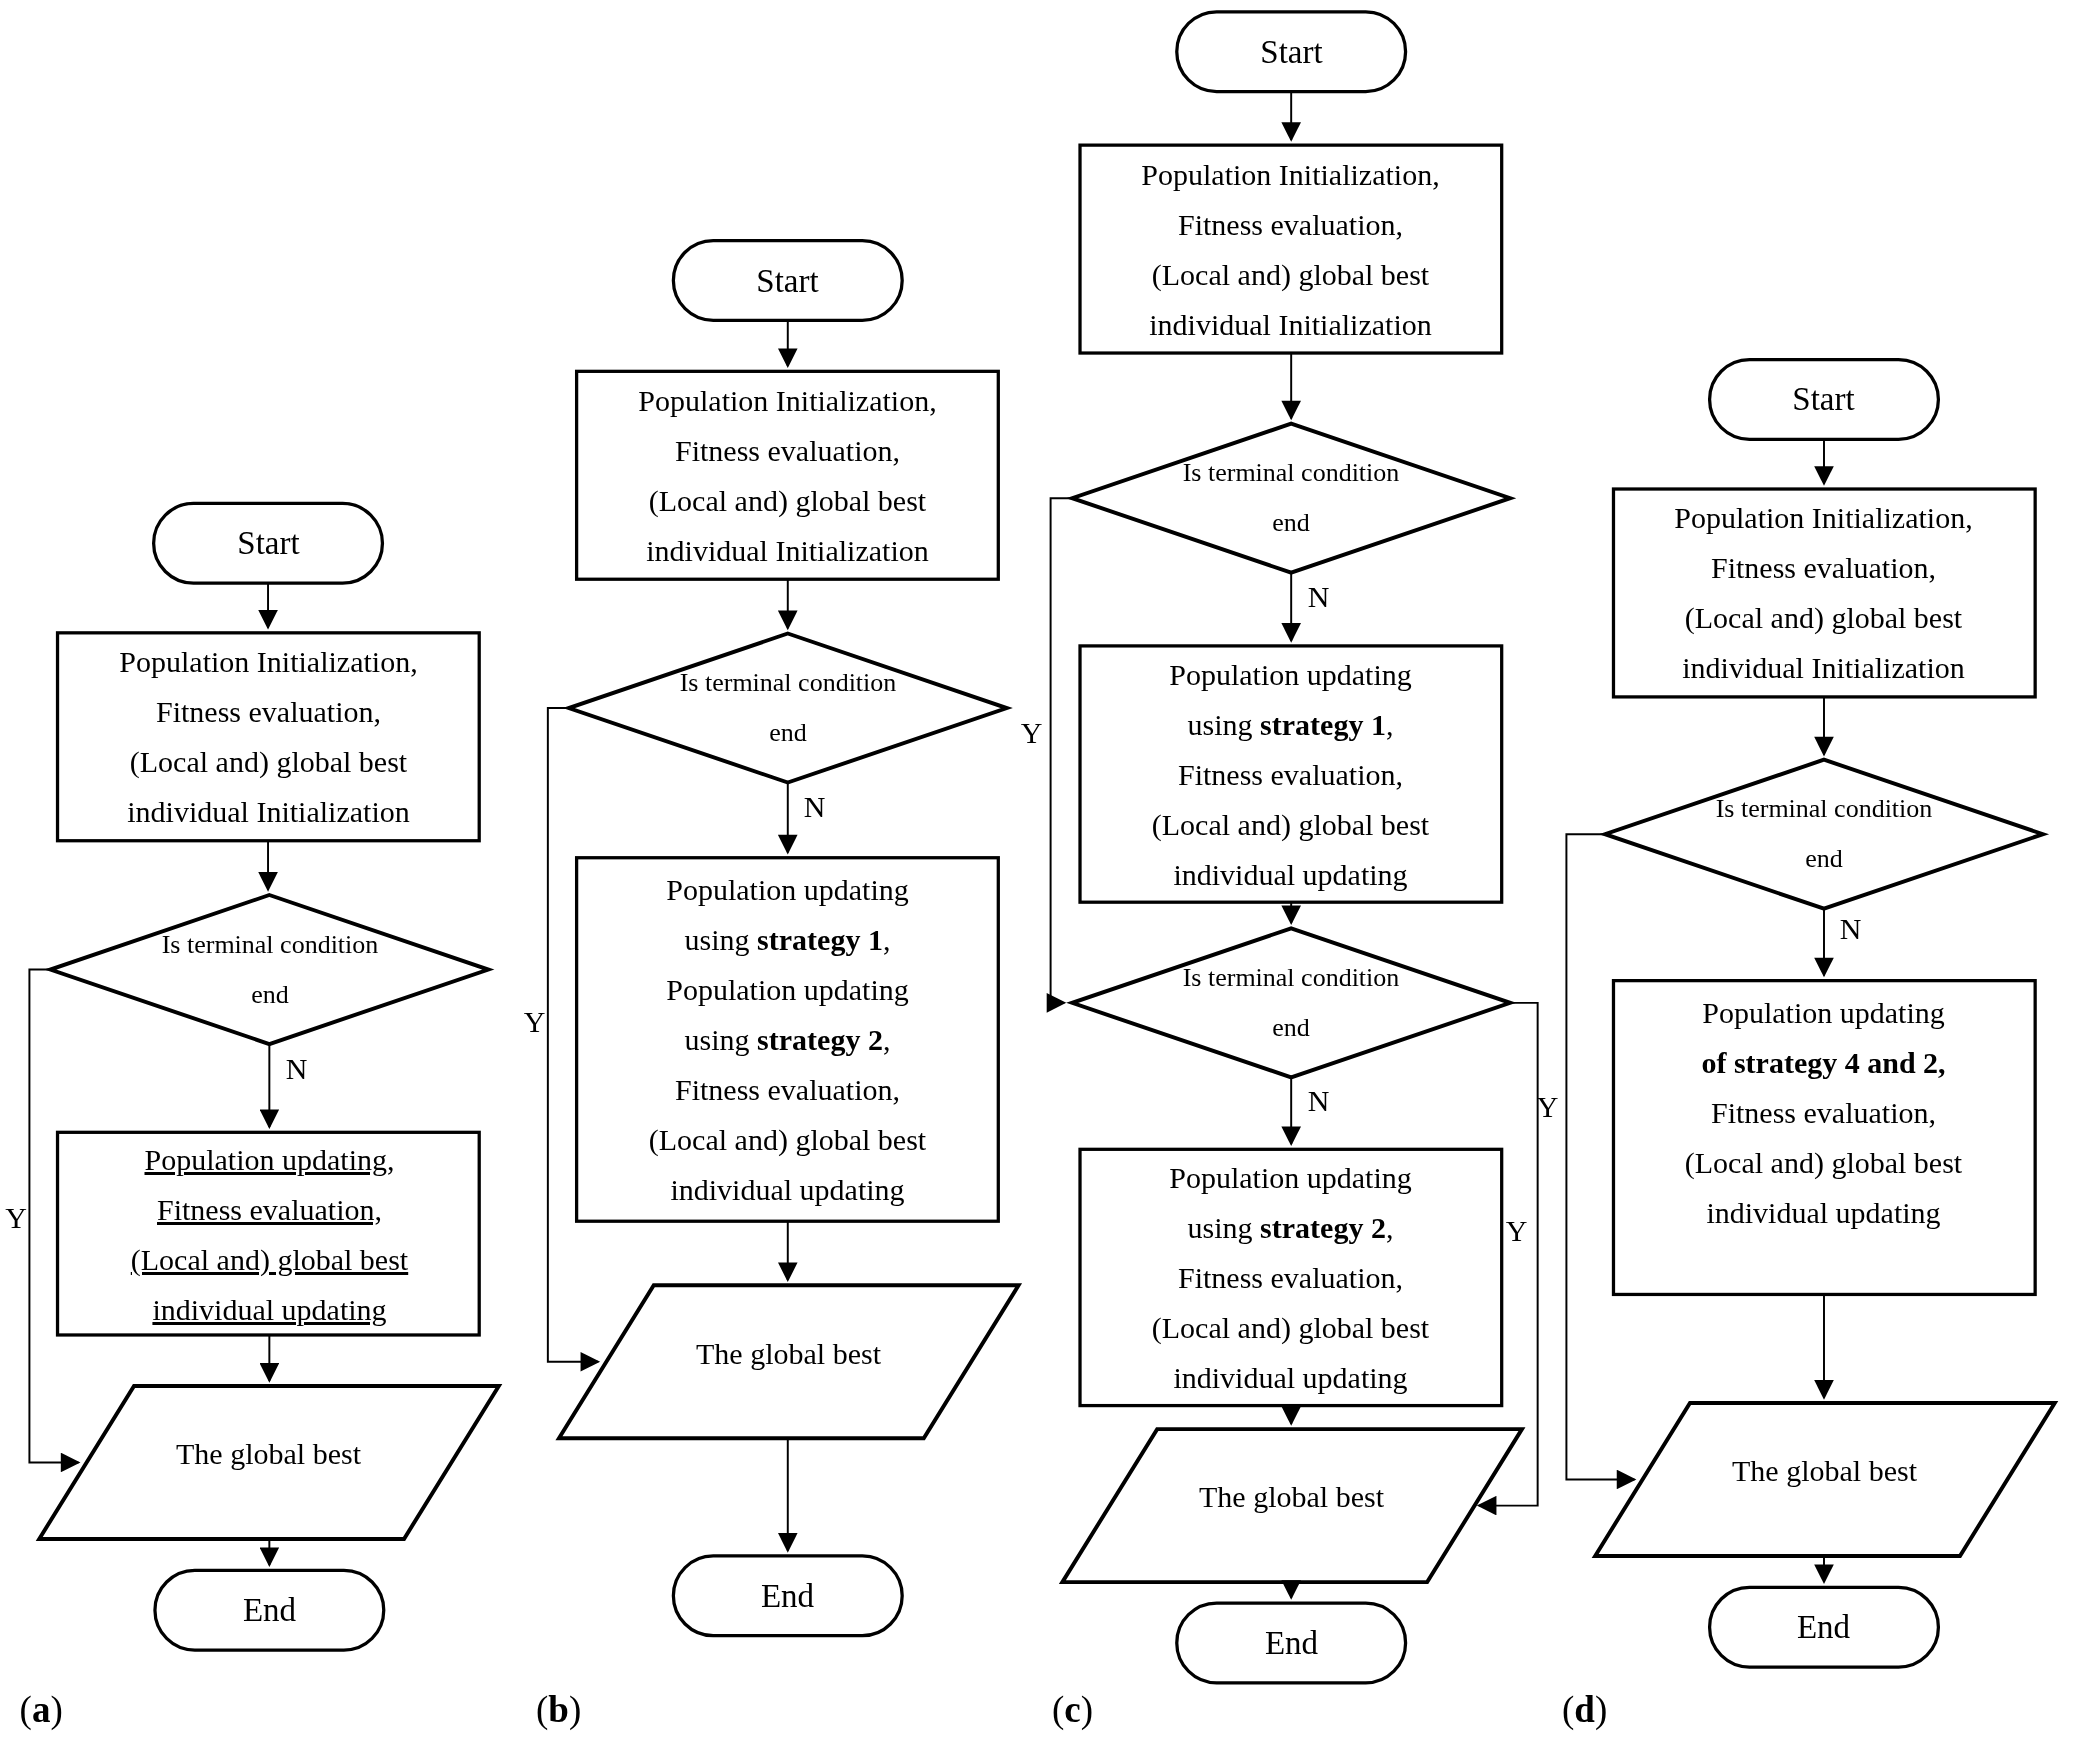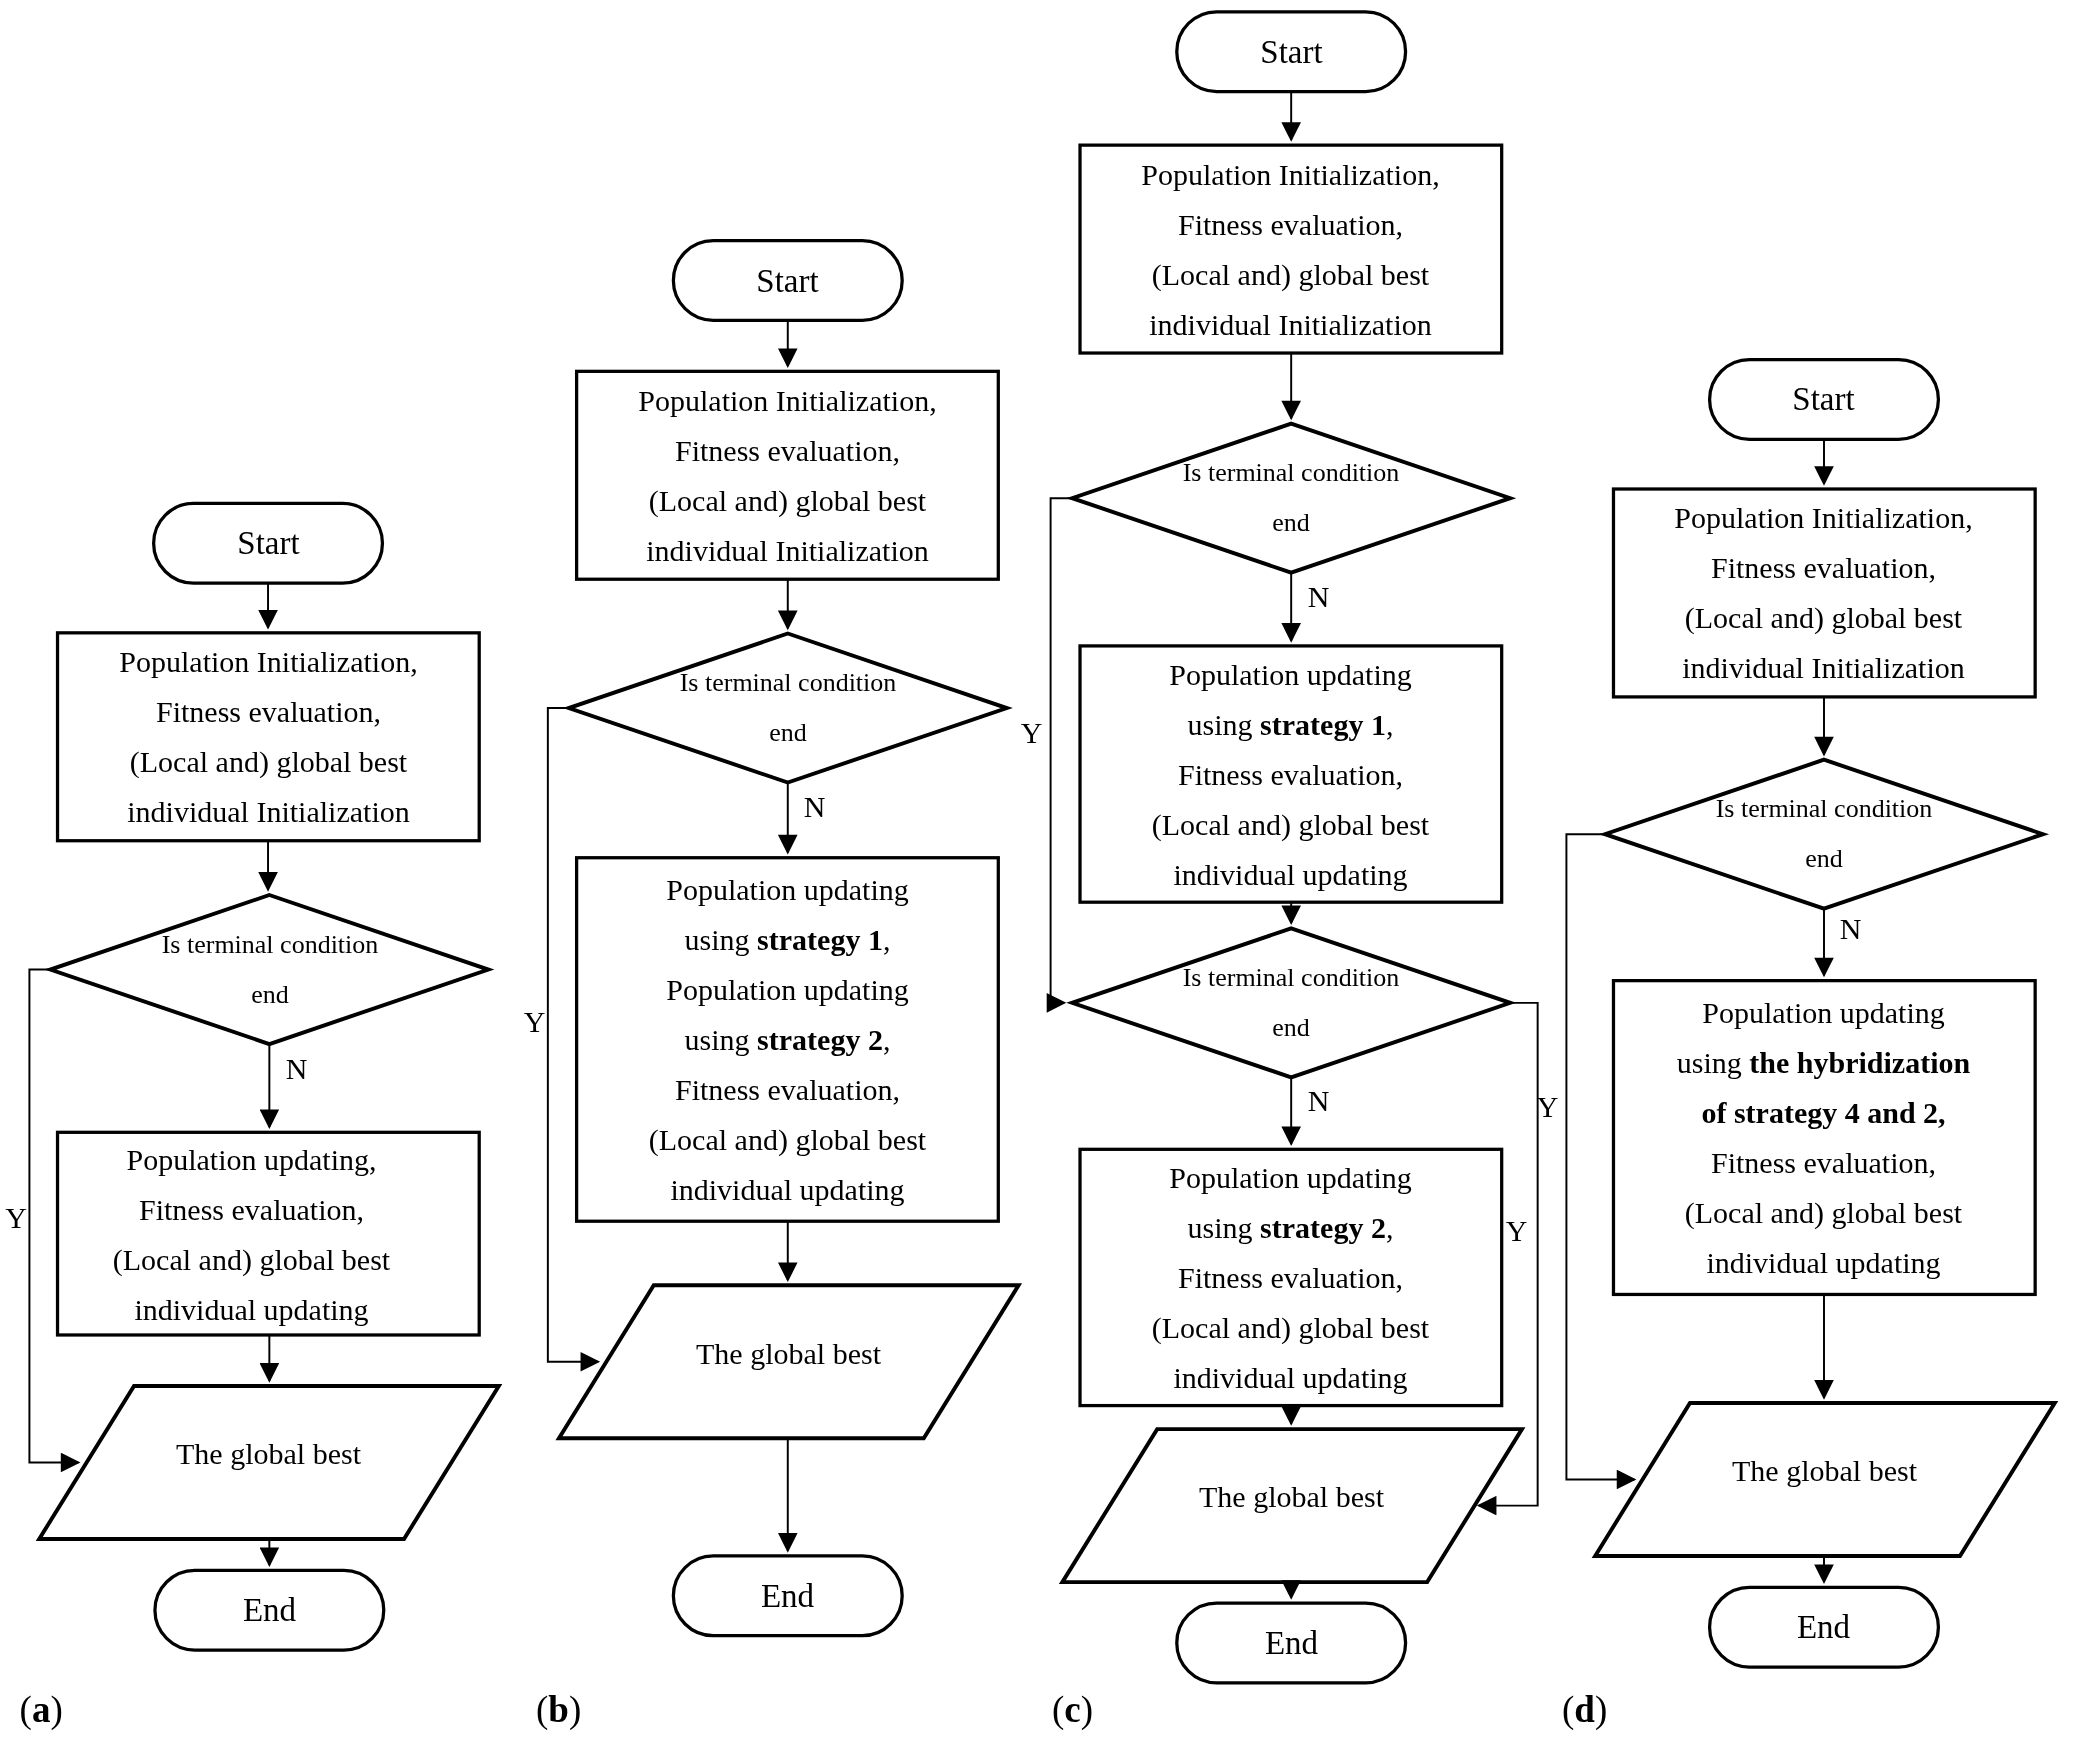--- a/index.html
+++ b/index.html
@@ -108,21 +108,21 @@
   <div class="ln"><span>individual Initialization</span></div>
 </div>
 
 <div class="t dia" style="left:41px;top:920px;width:458px;">
   <div class="ln">Is terminal condition</div>
   <div class="ln">end</div>
 </div>
 <div class="t branch" style="left:277px;top:1054px;">N</div>
 <div class="t branch" style="left:-3.3px;top:1203px;">Y</div>
 
-<div class="t boxtxt" style="left:44px;top:1135px;width:415px;">
+<div class="t boxtxt" style="left:62px;top:1135px;width:415px;text-decoration:underline;">
   <div class="ln"><span>Population updating,</span><b></b><span></span></div>
   <div class="ln"><span>Fitness evaluation,</span><b></b><span></span></div>
   <div class="ln"><span>(Local and) global best</span><b></b><span></span></div>
   <div class="ln"><span>individual updating</span><b></b><span></span></div>
 </div>
 
 <div class="t boxtxt" style="left:86px;top:1437px;width:365px;">The global best</div>
 <div class="t term" style="left:155px;top:1570px;width:229px;">End</div>
 <div class="t cap" style="left:19.6px;top:1690px;"><span>(</span><b>a</b><span>)</span></div>
 
@@ -210,21 +210,20 @@
 
 <div class="t dia" style="left:1595px;top:784px;width:458px;">
   <div class="ln">Is terminal condition</div>
   <div class="ln">end</div>
 </div>
 <div class="t branch" style="left:1831px;top:914px;">N</div>
 <div class="t branch" style="left:1528px;top:1092px;">Y</div>
 
 <div class="t boxtxt" style="left:1616px;top:988px;width:415px;">
   <div class="ln"><span>Population updating</span><b></b><span></span></div>
-  <div class="ln"><span>using </span><b>the hybridization</b><span></span></div>
   <div class="ln"><span></span><b>of strategy 4 and 2,</b><span></span></div>
   <div class="ln"><span>Fitness evaluation,</span><b></b><span></span></div>
   <div class="ln"><span>(Local and) global best</span><b></b><span></span></div>
   <div class="ln"><span>individual updating</span><b></b><span></span></div>
 </div>
 
 <div class="t boxtxt" style="left:1642px;top:1454px;width:365px;">The global best</div>
 <div class="t term" style="left:1709px;top:1587px;width:229px;">End</div>
 <div class="t cap" style="left:1562px;top:1690px;"><span>(</span><b>d</b><span>)</span></div>
 

